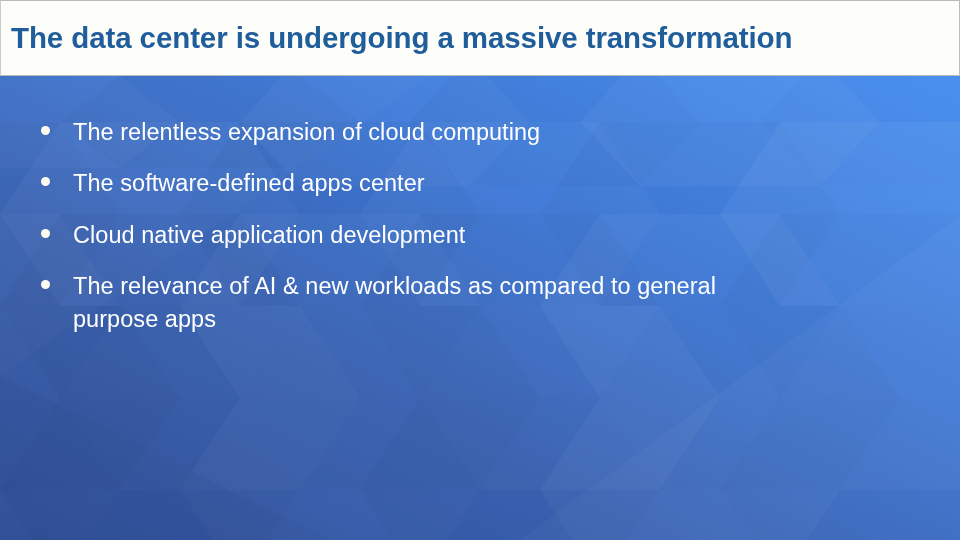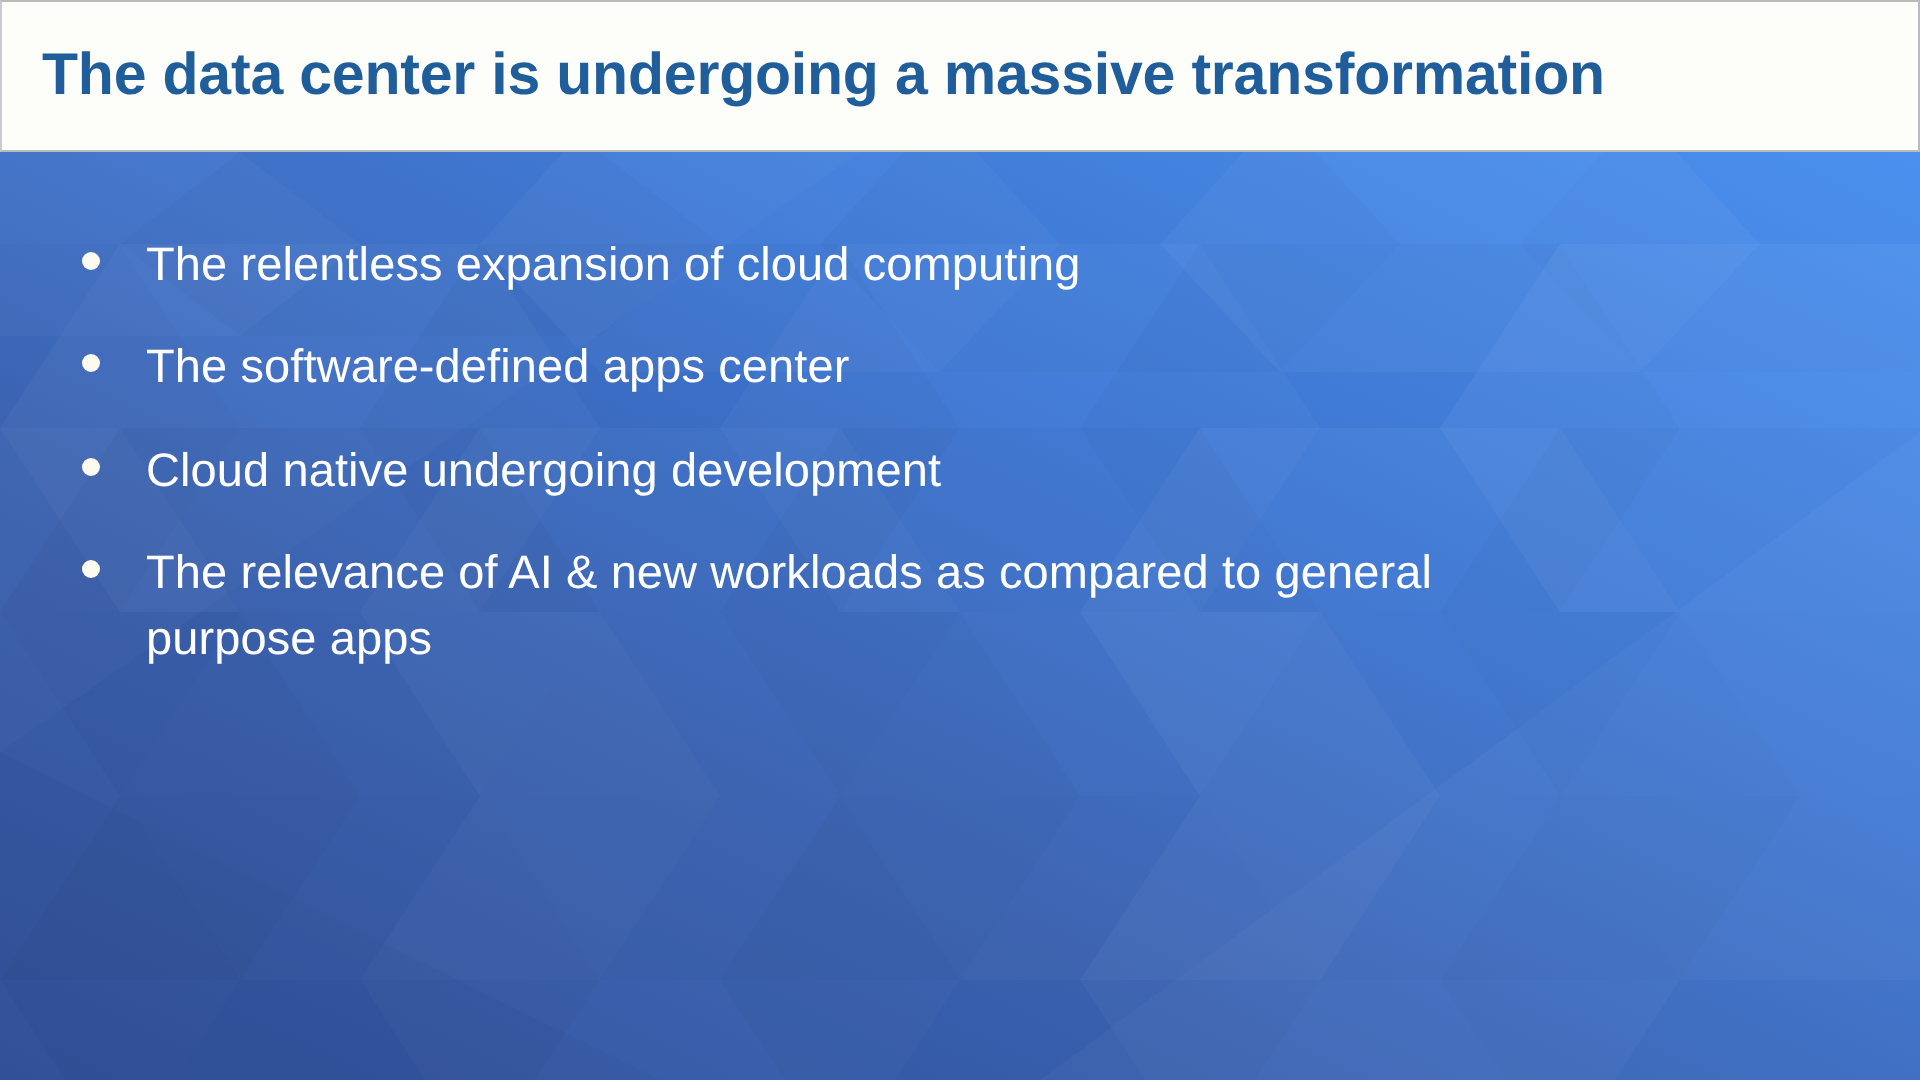--- a/index.html
+++ b/index.html
@@ -32,21 +32,21 @@
     border-left: 1px solid #c9ccce;
     display: flex;
     align-items: center;
     z-index: 5;
   }
   .title-text {
     font-size: 29.5px;
     font-weight: bold;
     color: #1f5d9b;
     letter-spacing: -0.1px;
-    padding-left: 20px;
+    padding-left: 10px;
     white-space: nowrap;
     line-height: 1.1;
   }
 
   
   .body-area {
     position: absolute;
     left: 0;
     top: 76px;
     width: 960px;
@@ -193,21 +193,21 @@
         <span class="bullet-text">
           <span class="wrap-line">The software-defined apps center</span>
         </span>
       </li>
 
       <li class="bullet-row">
         <span class="bullet-dot-cell">
           <span class="bullet-dot"></span>
         </span>
         <span class="bullet-text">
-          <span class="wrap-line">Cloud native undergoing development</span>
+          <span class="wrap-line">Cloud native application development</span>
         </span>
       </li>
 
 
       <li class="bullet-row">
         <span class="bullet-dot-cell">
           <span class="bullet-dot"></span>
         </span>
         <span class="bullet-text">
           <span class="wrap-line">The relevance of AI &amp; new workloads as compared to general</span>

